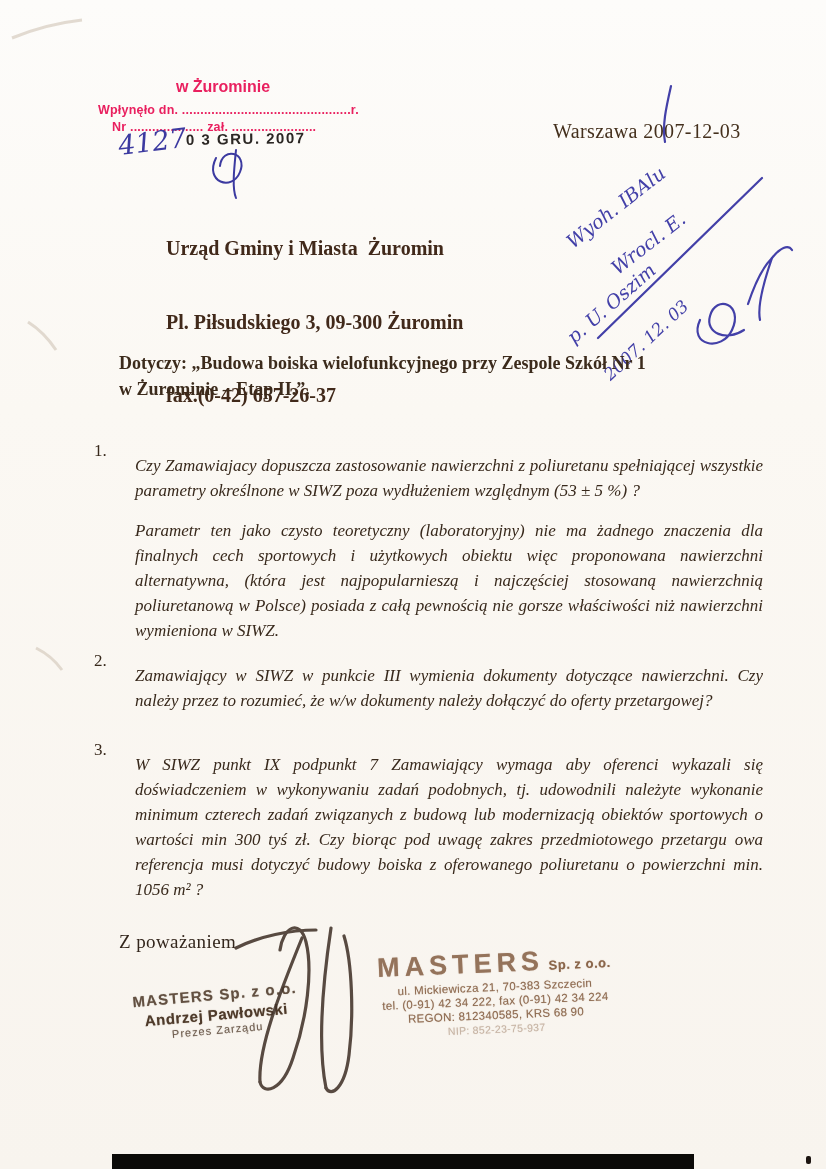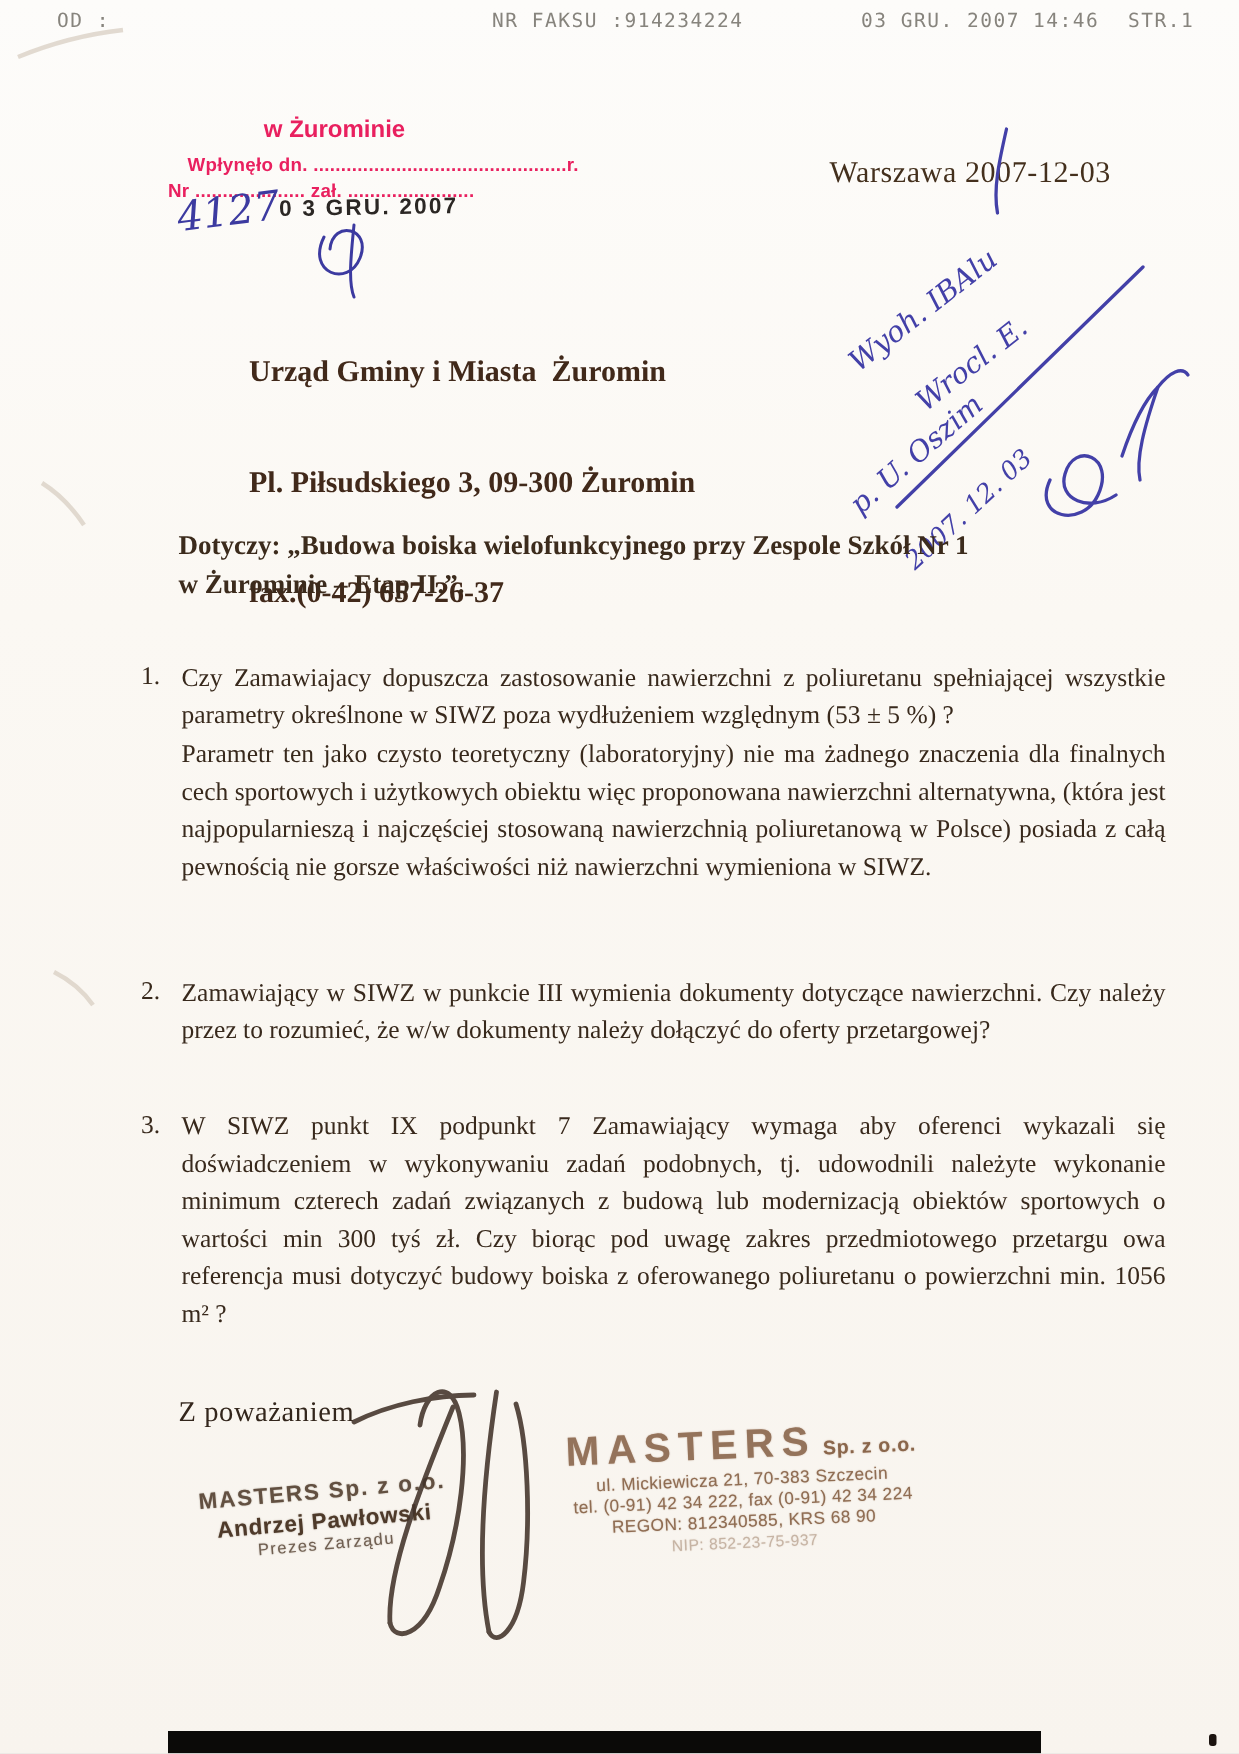--- a/index.html
+++ b/index.html
@@ -14,48 +14,48 @@
   .fh-from{position:absolute;left:38px;}
   .fh-number{position:absolute;left:328px;}
   .fh-datetime{position:absolute;left:574px;}
   .fh-page{position:absolute;left:752px;}
 
   
   .received-stamp{position:absolute;left:98px;top:78px;width:250px;
     font-family:"Liberation Sans",sans-serif;color:#e9205f;}
   .rs-org{font-size:19px;font-weight:bold;letter-spacing:.5px;text-shadow:0 0 .6px #e9205f;}
   .rs-place{text-align:center;font-size:16px;font-weight:bold;margin-top:0;}
-  .rs-line{font-size:12.5px;font-weight:bold;margin-top:7px;letter-spacing:.2px;white-space:nowrap;margin-left:27px;}
+  .rs-line{font-size:12.5px;font-weight:bold;margin-top:7px;letter-spacing:.2px;white-space:nowrap;}
   .rs-line2{margin-top:3px;margin-left:14px;}
   .rs-date{position:absolute;left:88px;top:52px;color:#2b2724;font-size:15px;font-weight:bold;
     letter-spacing:1.5px;transform:rotate(-1deg);white-space:nowrap;font-family:"Liberation Sans",sans-serif;}
   .hw-number{position:absolute;left:118px;top:126px;font-family:"DejaVu Serif",serif;font-style:italic;
     font-size:27px;color:#3c3aa0;transform:rotate(-7deg);}
 
-  .dateline{position:absolute;left:553px;top:104px;font-size:20px;color:#44301d;letter-spacing:.4px;}
+  .dateline{position:absolute;left:553px;top:120px;font-size:20px;color:#44301d;letter-spacing:.4px;}
 
   
   .hw-line{position:absolute;font-family:"DejaVu Serif",serif;font-style:italic;font-size:19px;
     color:#4340a8;white-space:nowrap;}
   .hw-l1{left:556px;top:196px;transform:rotate(-38deg);}
   .hw-l2{left:604px;top:232px;transform:rotate(-38deg);}
   .hw-l3{left:556px;top:292px;transform:rotate(-41deg);}
   .hw-l4{left:592px;top:330px;transform:rotate(-43deg);font-size:17px;}
 
   .recipient{position:absolute;left:119px;top:187px;font-size:20px;font-weight:bold;color:#41291a;
     line-height:24.5px;white-space:pre-wrap;margin-left:47px;}
   .subject{position:absolute;left:119px;top:350px;font-size:18px;font-weight:bold;color:#3c2b1c;line-height:26px;}
 
   .q-item{position:absolute;left:94px;width:684px;display:flex;font-size:17px;line-height:25px;color:#38291c;}
   .q-item.q1{top:438px;}
   .q-item.q2{top:648px;}
   .q-item.q3{top:737px;}
   .q-num{width:26px;flex:none;}
   .q-text{flex:1;text-align:justify;}
-  .q-text p{margin:1px;}
+  .q-text p{margin:15px;font-style:italic;}
 
   .closing{position:absolute;left:119px;top:931px;font-size:19px;color:#33261c;letter-spacing:.4px;}
 
   .signer-stamp{position:absolute;left:126px;top:986px;width:180px;transform:rotate(-5deg);
     color:#4e3a2a;font-family:"Liberation Sans",sans-serif;text-align:center;
     text-shadow:0 0 1px rgba(80,60,40,.55);}
   .ss-company{font-size:15px;font-weight:bold;letter-spacing:1.2px;opacity:.88;}
   .ss-name{font-size:15px;font-weight:bold;margin-top:3px;letter-spacing:.5px;}
   .ss-title{font-size:11px;margin-top:1px;opacity:.8;letter-spacing:1px;}
 
@@ -70,26 +70,20 @@
   .ink{position:absolute;left:0;top:0;width:826px;height:1169px;pointer-events:none;}
 
   .bottom-bar{position:absolute;left:112px;top:1154px;width:582px;height:15px;background:#0b0a08;}
   .bottom-dot{position:absolute;left:806px;top:1156px;width:5px;height:8px;background:#1c1410;border-radius:2px;}
 </style>
 </head>
 <body>
 
 <div class="page">
 
-  <div class="fax-header">
-    <span class="fh-from">OD :</span>
-    <span class="fh-number">NR FAKSU :914234224</span>
-    <span class="fh-datetime">03 GRU. 2007 14:46</span>
-    <span class="fh-page">STR.1</span>
-  </div>
 
   <div class="received-stamp">
     <div class="rs-place">w Żurominie</div>
     <div class="rs-line">
       <span>Wpłynęło dn.</span>
       <span>..............................................r.</span>
     </div>
     <div class="rs-line rs-line2">
       <span>Nr</span>
       <span>....................</span>

